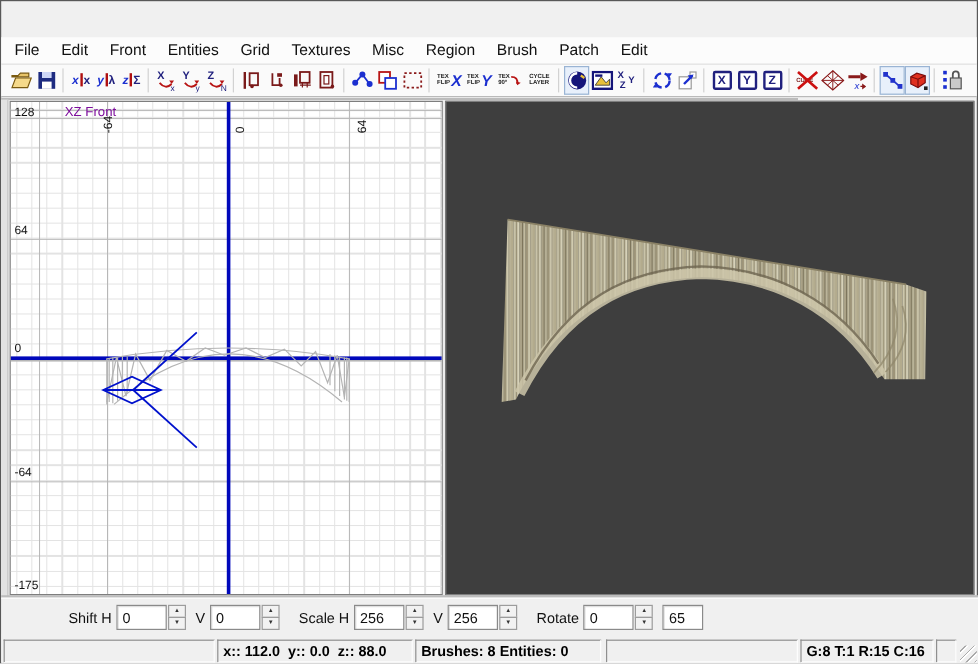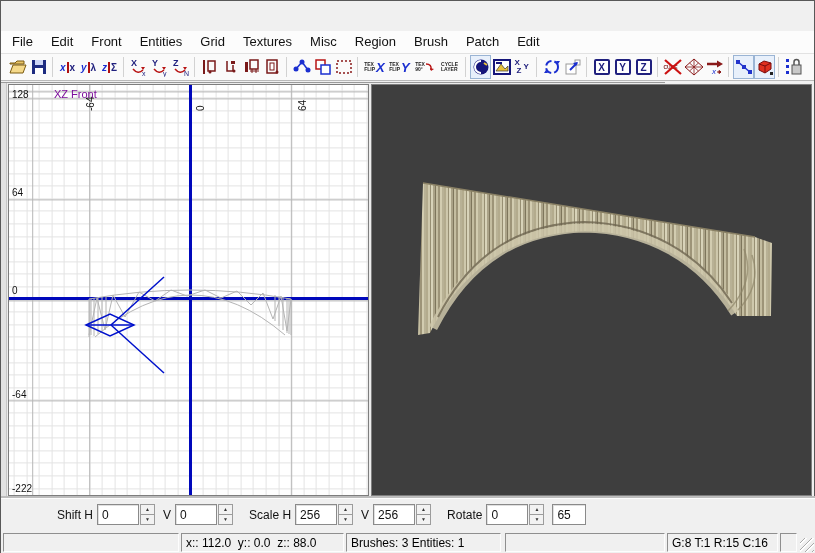--- a/index.html
+++ b/index.html
@@ -84,21 +84,21 @@
           box-shadow:inset 1px 1px 0 rgba(0,0,0,.12); font-size:12px; padding:3px 0 0 4px; }
   .spin .btns { display:flex; flex-direction:column; width:15px; height:21px; margin-left:1px; }
   .spin .btns div { flex:1; background:#f2f2f2; border:1px solid #9c9c9c; font-size:5px; line-height:8px;
                     text-align:center; color:#333; }
   .spin .btns div + div { margin-top:-1px; }
   .edit-plain { width:34px; }
 
   
   .statusbar { position:absolute; left:0; top:529px; width:815px; height:24px; background:#f0f0f0; }
   .sb-panel { position:absolute; top:3px; height:19px; border:1px solid; border-color:#8f8f8f #fdfdfd #fdfdfd #8f8f8f;
-              font-size:12px; font-weight:normal; color:#000; padding:2px 0 0 4px; overflow:hidden;
+              font-size:12px; font-weight:bold; color:#000; padding:2px 0 0 4px; overflow:hidden;
               white-space:pre; }
   .grip { position:absolute; right:2px; bottom:2px; width:14px; height:14px;
           background:repeating-linear-gradient(135deg, transparent 0 3px, #aaa 3px 4px, #fff 4px 5px); }
 </style>
 </head>
 <body>
 
 <div class="window">
 
 
@@ -379,21 +379,21 @@
           <path d="M77 240 L125 240"></path>
           <path d="M102 240 L155 192"></path>
           <path d="M102 240 L155 288"></path>
         </g>
       </svg>
 
       <span class="v-label" style="top:4px">128</span>
       <span class="v-label" style="top:102px">64</span>
       <span class="v-label" style="top:200px">0</span>
       <span class="v-label" style="top:304px">-64</span>
-      <span class="v-label" style="top:398px">-222</span>
+      <span class="v-label" style="top:398px">-175</span>
 
       <span class="h-label" style="left:76px">-64</span>
       <span class="h-label" style="left:186px">0</span>
       <span class="h-label" style="left:288px">64</span>
 
       <span class="view-name">XZ Front</span>
     </div>
 
     <div class="view3d">
       <svg width="439" height="410" viewBox="0 0 439 410">
@@ -463,20 +463,20 @@
           <div>▲</div>
           <div>▼</div>
         </span>
     </span>
     <span class="edit-plain" style="margin-left:8px">65</span>
   </div>
 
   <div class="statusbar">
     <div class="sb-panel" style="left:2px; width:176px"></div>
     <div class="sb-panel" style="left:180px; width:163px">x:: 112.0  y:: 0.0  z:: 88.0</div>
-    <div class="sb-panel" style="left:345px; width:155px">Brushes: 3 Entities: 1</div>
+    <div class="sb-panel" style="left:345px; width:155px">Brushes: 8 Entities: 0</div>
     <div class="sb-panel" style="left:504px; width:160px"></div>
     <div class="sb-panel" style="left:666px; width:111px">G:8 T:1 R:15 C:16</div>
     <div class="sb-panel" style="left:779px; width:17px"></div>
     <div class="grip"></div>
   </div>
 
 </div>
 
 </body></html>

